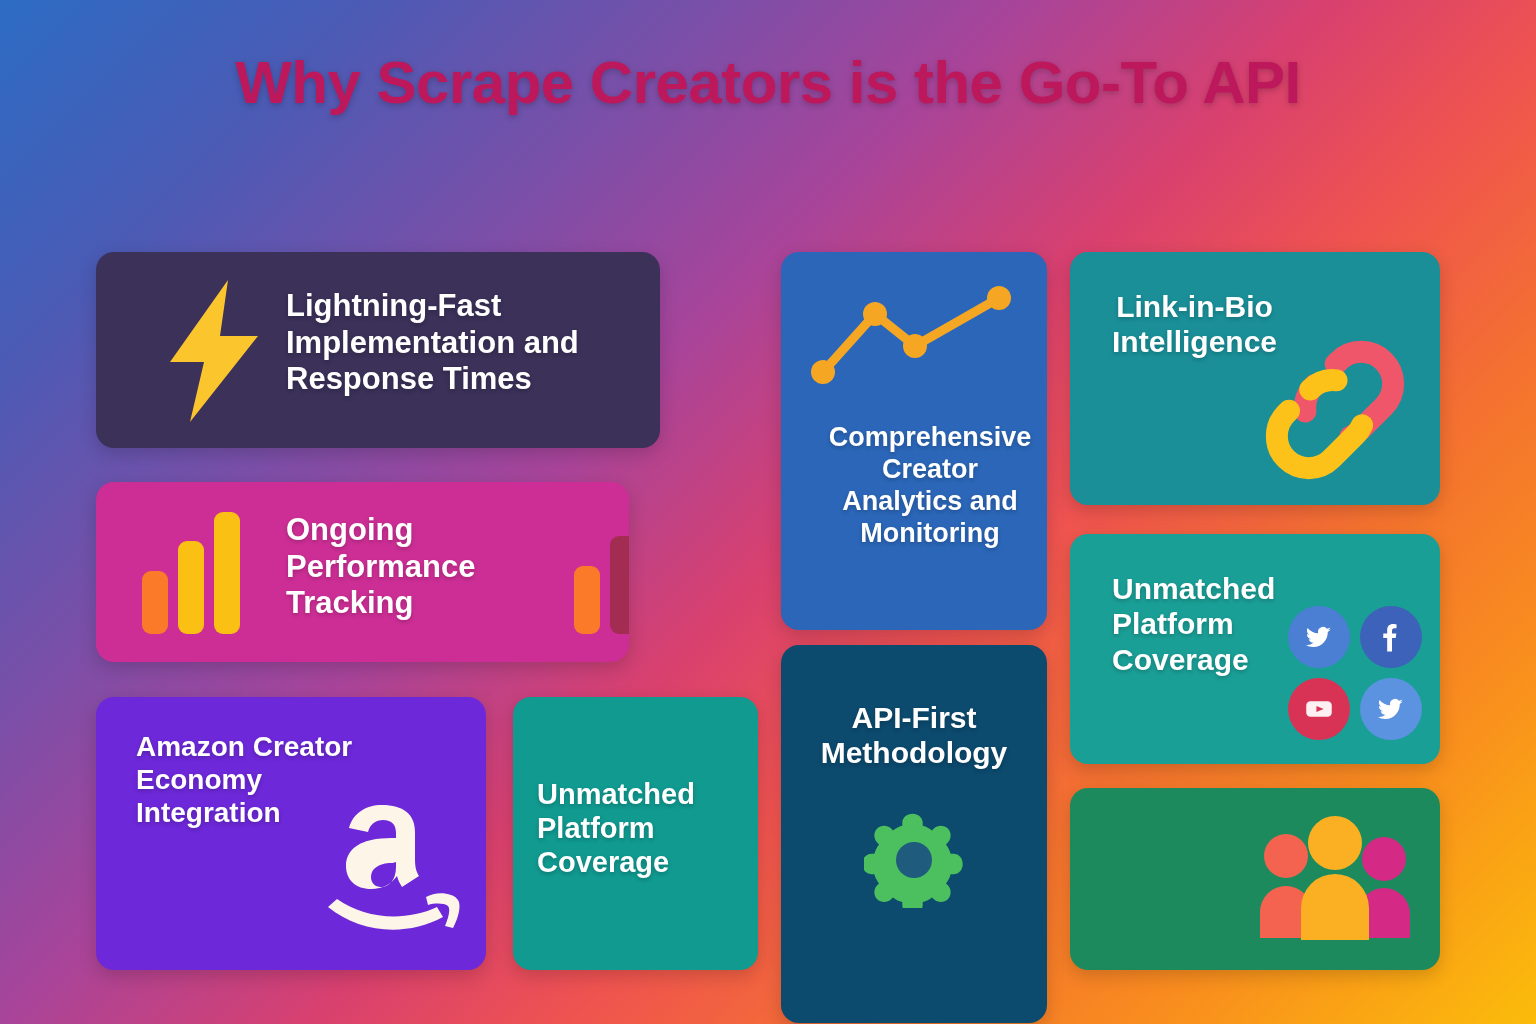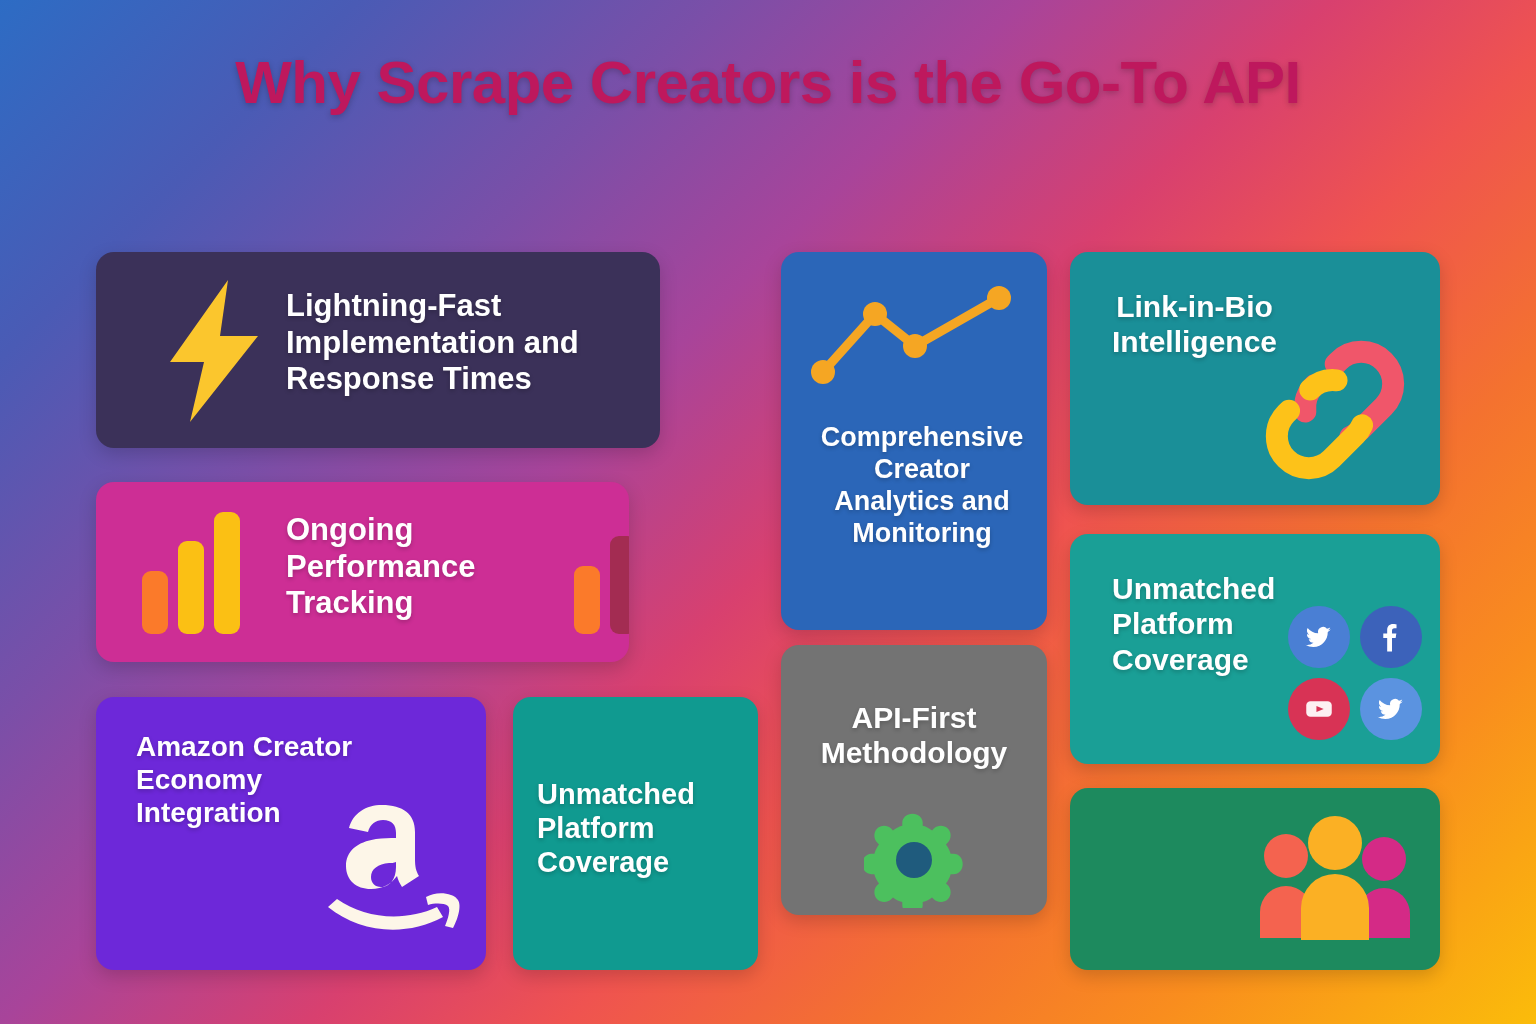--- a/index.html
+++ b/index.html
@@ -77,24 +77,24 @@
   #c3 .t { position: absolute; left: 40px; top: 33px; font-size: 28px; }
   #c3 .amz { position: absolute; left: 222px; top: 98px; width: 176px; height: 150px; }
 
   
   #c4 { left: 513px; top: 697px; width: 245px; height: 273px; background: #109a90; }
   #c4 .t { position: absolute; left: 24px; top: 80px; font-size: 29px; }
 
   
   #c5 { left: 781px; top: 252px; width: 266px; height: 378px; background: #2b66b8; }
   #c5 .chart { position: absolute; left: 22px; top: 32px; width: 222px; height: 110px; }
-  #c5 .t { position: absolute; left: 8px; top: 170px; width: 266px; text-align: center; font-size: 27px; }
-
-  
-  #c6 { left: 781px; top: 645px; width: 266px; height: 270px; background: #737373; }
+  #c5 .t { position: absolute; left: 16px; top: 170px; width: 266px; text-align: center; font-size: 27px; }
+
+  
+  #c6 { left: 781px; top: 645px; width: 266px; height: 378px; background: #0c4a6e; }
   #c6 .t { position: absolute; left: 0; top: 55px; width: 266px; text-align: center; font-size: 30px; }
   #c6 .gear { position: absolute; left: 83px; top: 163px; width: 100px; height: 100px; }
 
   
   #c7 { left: 1070px; top: 252px; width: 370px; height: 253px; background: #1a8f98; }
   #c7 .t { position: absolute; left: 42px; top: 37px; font-size: 30px; text-align: center; }
   #c7 .chain { position: absolute; left: 182px; top: 78px; width: 166px; height: 160px; }
 
   
   #c8 { left: 1070px; top: 534px; width: 370px; height: 230px; background: #1a9f96; }

